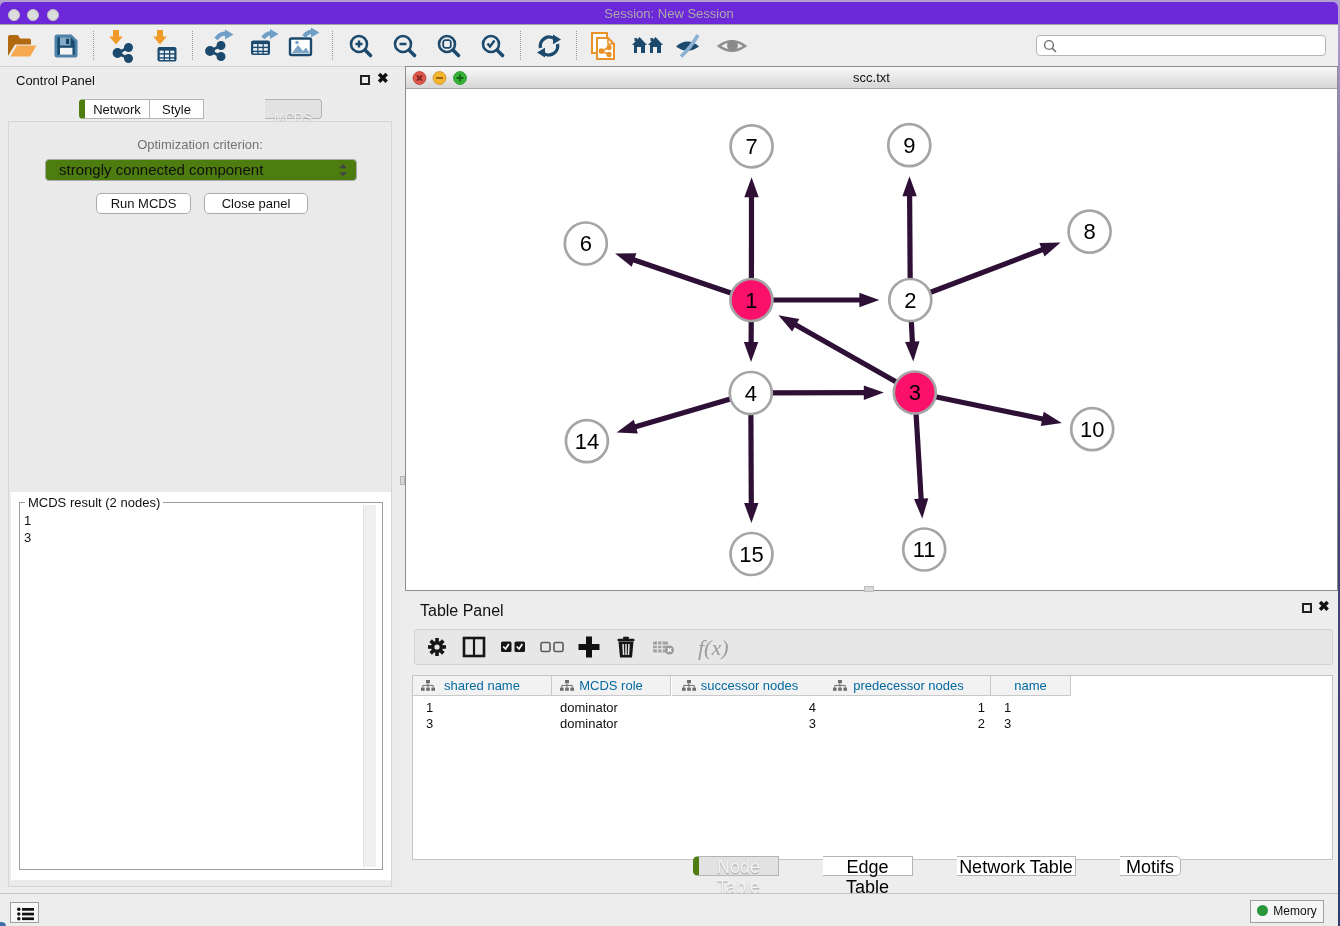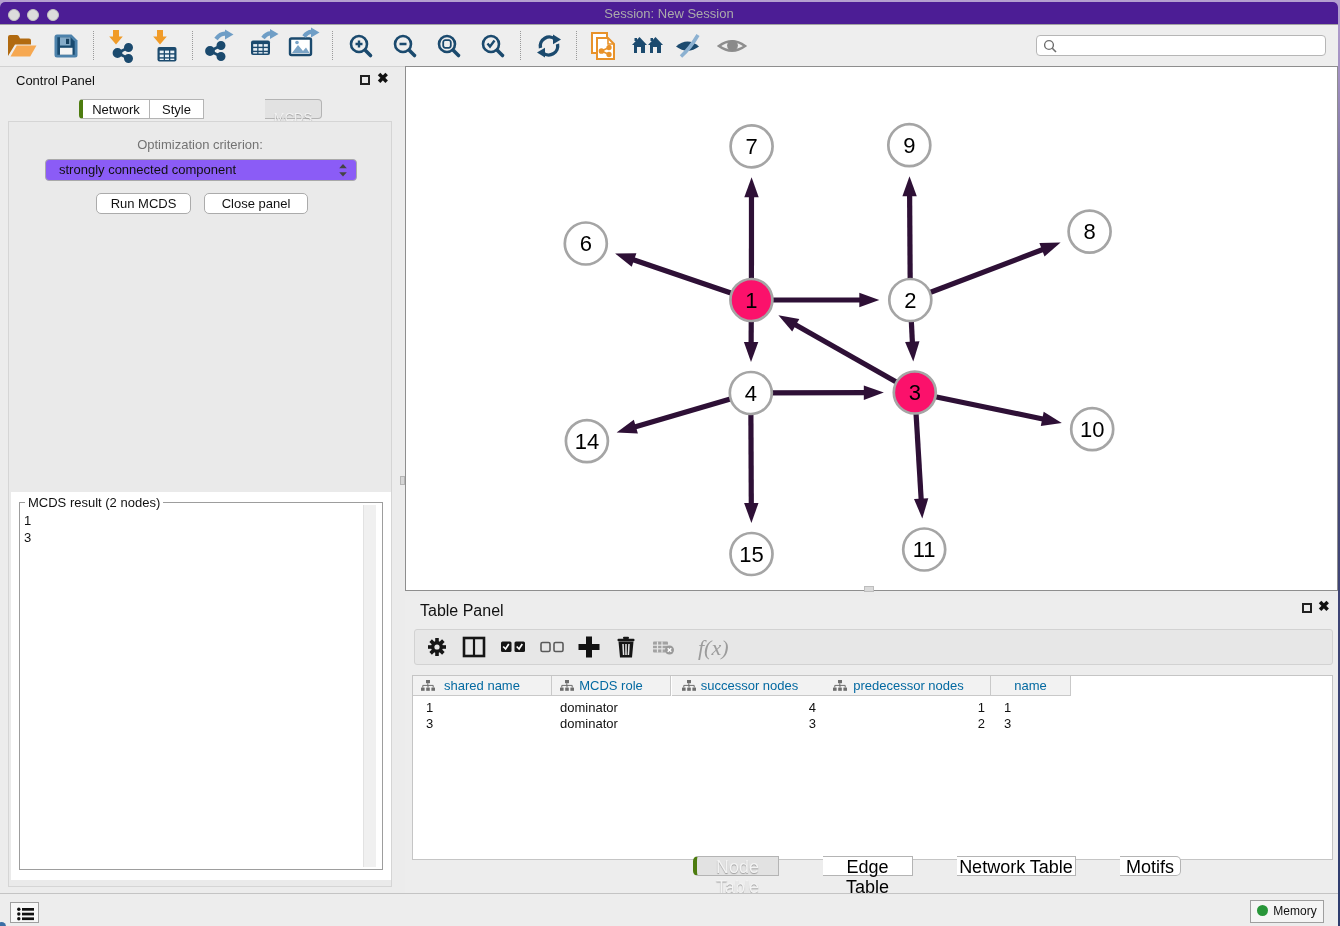--- a/index.html
+++ b/index.html
@@ -2,49 +2,49 @@
 <html><head><meta charset="utf-8">
 <style>
   html,body{margin:0;padding:0;}
   body{width:1340px;height:926px;overflow:hidden;position:relative;
        font-family:"Liberation Sans",sans-serif;
        background:linear-gradient(180deg,#b4a0d0 0%,#a391c2 8%,#5d5c8a 25%,#434677 55%,#2e3c6e 100%);}
   .abs{position:absolute;}
   #win{position:absolute;left:0;top:2px;right:2px;bottom:0;background:#ececec;
        border-radius:5px 5px 0 0;overflow:hidden;}
   
-  #titlebar{position:absolute;left:0;top:0;width:100%;height:22px;background:#4c1d95;
+  #titlebar{position:absolute;left:0;top:0;width:100%;height:22px;background:#6d28d9;
             border-bottom:1px solid #a2a2a2;}
   .tl{position:absolute;top:7px;width:12px;height:12px;border-radius:50%;
       background:#dcdcdc;border:1px solid #c2c2c2;box-sizing:border-box;}
   #title-text{position:absolute;top:4px;left:0;width:100%;text-align:center;
               font-size:13px;color:#ababab;}
   
   #toolbar{position:absolute;left:0;top:23px;width:100%;height:41px;background:#eeeeee;
            border-bottom:1px solid #d2d2d2;}
   .sep{position:absolute;top:6px;height:29px;width:0;border-left:1px dotted #9a9a9a;}
   #searchbox{position:absolute;left:1036px;top:10px;width:290px;height:21px;background:#fff;
              border:1px solid #b6b6b6;border-radius:4px;box-sizing:border-box;}
   
   #cpanel{position:absolute;left:0;top:65px;width:399px;height:826px;background:#ececec;}
   #cp-title{position:absolute;left:16px;top:6px;font-size:13px;color:#111;}
   .winbtn-sq{position:absolute;top:8px;width:10px;height:10px;border:2px solid #222;box-sizing:border-box;}
   .winbtn-x{position:absolute;top:3px;font-size:14px;font-weight:bold;color:#111;}
   .tabs{position:absolute;display:flex;font-size:13px;color:#111;}
   .tab{background:#fff;border:1px solid #b4b4b4;border-left:none;padding:0 12px;
        height:20px;line-height:20px;box-sizing:border-box;text-align:center;}
-  .tab.first{border-left:4px solid #4d7c0f;border-radius:4px 0 0 4px;}
+  .tab.first{border-left:6px solid #4d7c0f;border-radius:4px 0 0 4px;}
   .tab.last{border-radius:0 4px 4px 0;}
   .tab.dis{background:#e2e2e2;color:#f3f3f3;text-shadow:0 1px 1px #9b9b9b;}
   #cp-content{position:absolute;left:8px;top:54px;width:384px;height:766px;
               background:#eaeaea;border:1px solid #d5d5d5;box-sizing:border-box;}
   #opt-label{position:absolute;left:0;top:15px;width:100%;text-align:center;font-size:13px;color:#737373;}
-  #combo{position:absolute;left:36px;top:37px;width:312px;height:22px;background:#8b5cf6;
+  #combo{position:absolute;left:36px;top:37px;width:312px;height:22px;background:#4d7c0f;
          border:1px solid #a9a9a9;border-radius:4px;box-sizing:border-box;
-         font-size:13px;color:#111;line-height:20px;padding-left:13px;}
+         font-size:15px;color:#111;line-height:20px;padding-left:13px;}
   .btn{position:absolute;top:71px;height:21px;background:#fff;border:1px solid #ababab;
        border-radius:5px;box-sizing:border-box;font-size:13px;color:#111;
        text-align:center;line-height:19px;}
   #result-wrap{position:absolute;left:2px;top:370px;width:380px;height:388px;background:#fff;}
   #fieldset{position:absolute;left:8px;top:10px;width:364px;height:368px;
             border:1px solid #9d9d9d;box-sizing:border-box;padding-left:12px;}
   #legend{position:absolute;left:5px;top:-8px;background:#fff;padding:0 3px;
           font-size:13px;color:#111;white-space:nowrap;}
   #res-items{position:absolute;left:4px;top:9px;font-size:13px;color:#111;line-height:17px;}
   #res-scroll{position:absolute;right:6px;top:2px;width:12px;height:362px;background:#f0f0f0;
@@ -265,20 +265,31 @@
       <div id="result-wrap">
         <div id="fieldset">
           <div id="legend">MCDS result (2 nodes)</div>
           <div id="res-items">1<br>3</div>
           <div id="res-scroll"></div>
         </div>
       </div>
     </div>
   </div>
   <div id="netframe">
+    <div id="net-title">
+      <svg class="abs" style="left:6px;top:4px;" width="66" height="15" viewBox="0 0 66 15">
+        <circle cx="7.5" cy="7" r="6.4" fill="#e2574c" stroke="#b8453c" stroke-width="1"></circle>
+        <path d="M4.9 4.4 L10.1 9.6 M10.1 4.4 L4.9 9.6" stroke="#7e231c" stroke-width="1.8"></path>
+        <circle cx="27.5" cy="7" r="6.4" fill="#f5b52e" stroke="#cf972f" stroke-width="1"></circle>
+        <path d="M24 7 L31 7" stroke="#95660d" stroke-width="1.8"></path>
+        <circle cx="48" cy="7" r="6.4" fill="#35b138" stroke="#2f9a32" stroke-width="1"></circle>
+        <path d="M44.5 7 L51.5 7 M48 3.5 L48 10.5" stroke="#136414" stroke-width="1.8"></path>
+      </svg>
+      <div id="net-title-text">scc.txt</div>
+    </div>
     <div id="canvas">
 <svg width="929" height="501" viewBox="0 0 929 501">
 <g stroke="#2e1036" stroke-width="5.2" fill="#2e1036">
 <line x1="344.4" y1="211.0" x2="344.5" y2="105.3"></line>
 <line x1="344.4" y1="211.0" x2="224.2" y2="170.0"></line>
 <line x1="344.4" y1="211.0" x2="455.3" y2="211.0"></line>
 <line x1="344.4" y1="211.0" x2="344.1" y2="256.0"></line>
 <line x1="503.3" y1="211.0" x2="502.6" y2="104.2"></line>
 <line x1="503.3" y1="211.0" x2="637.8" y2="159.7"></line>
 <line x1="503.3" y1="211.0" x2="505.5" y2="255.6"></line>

